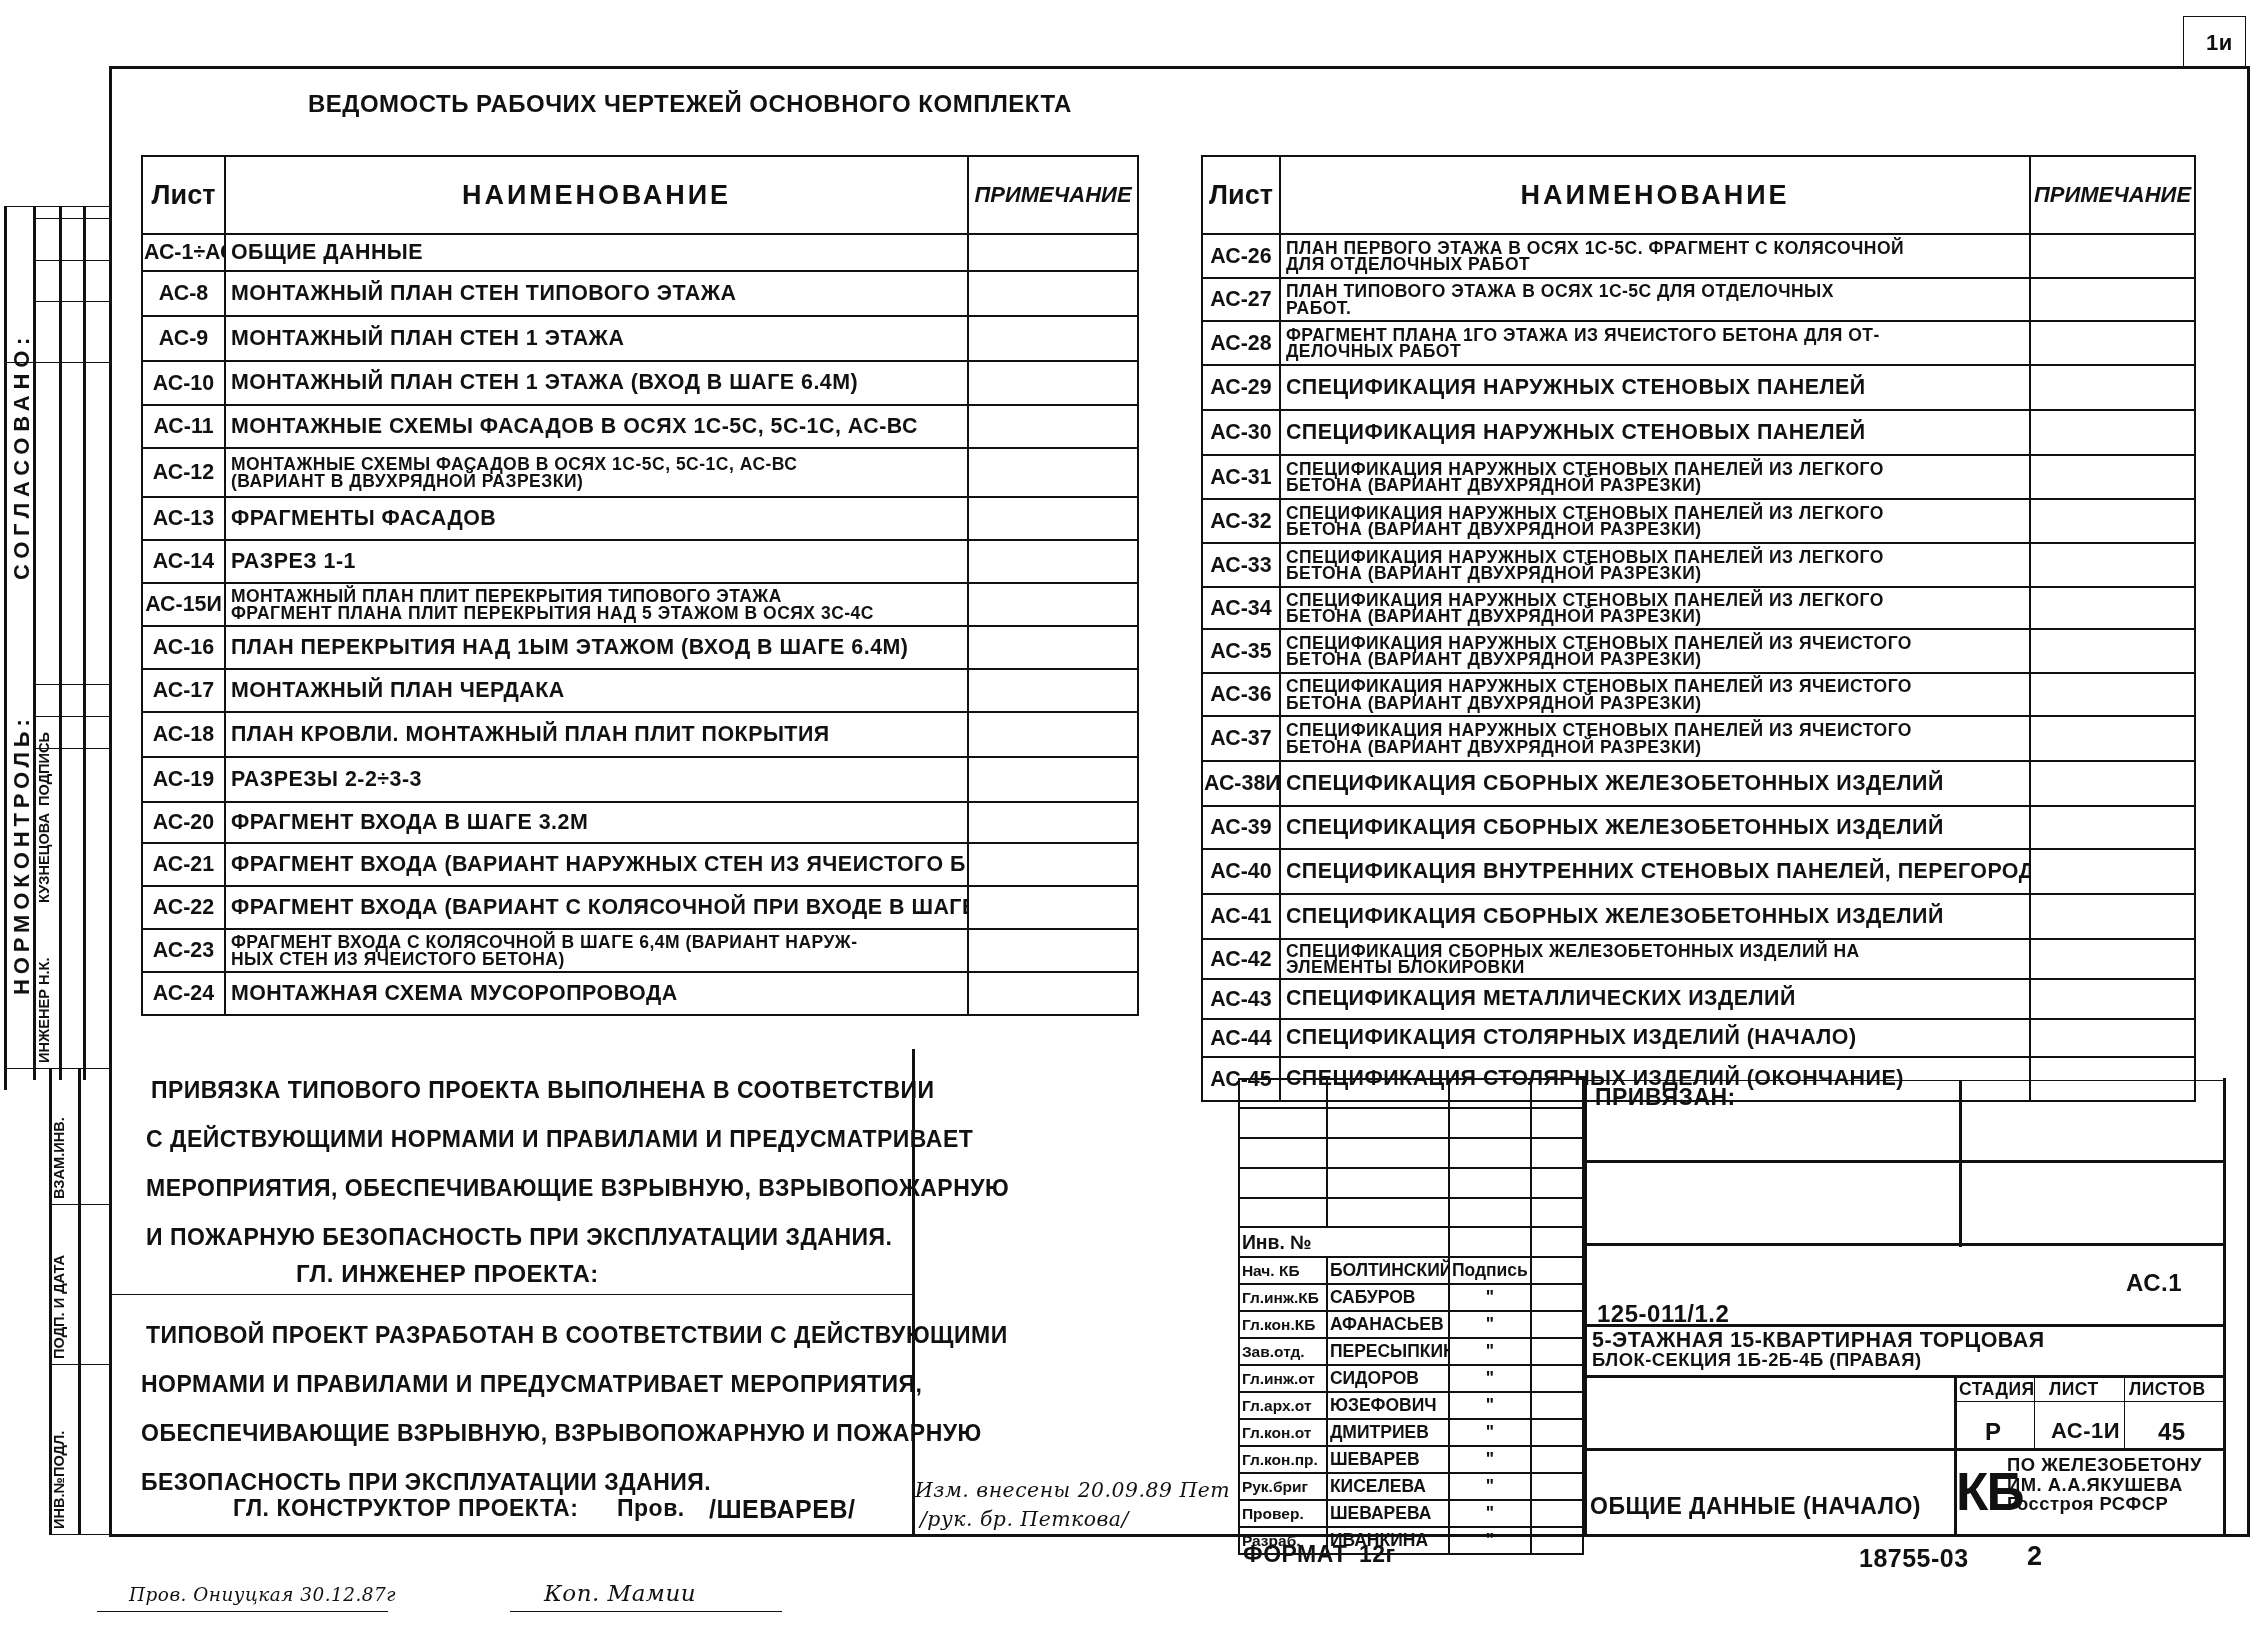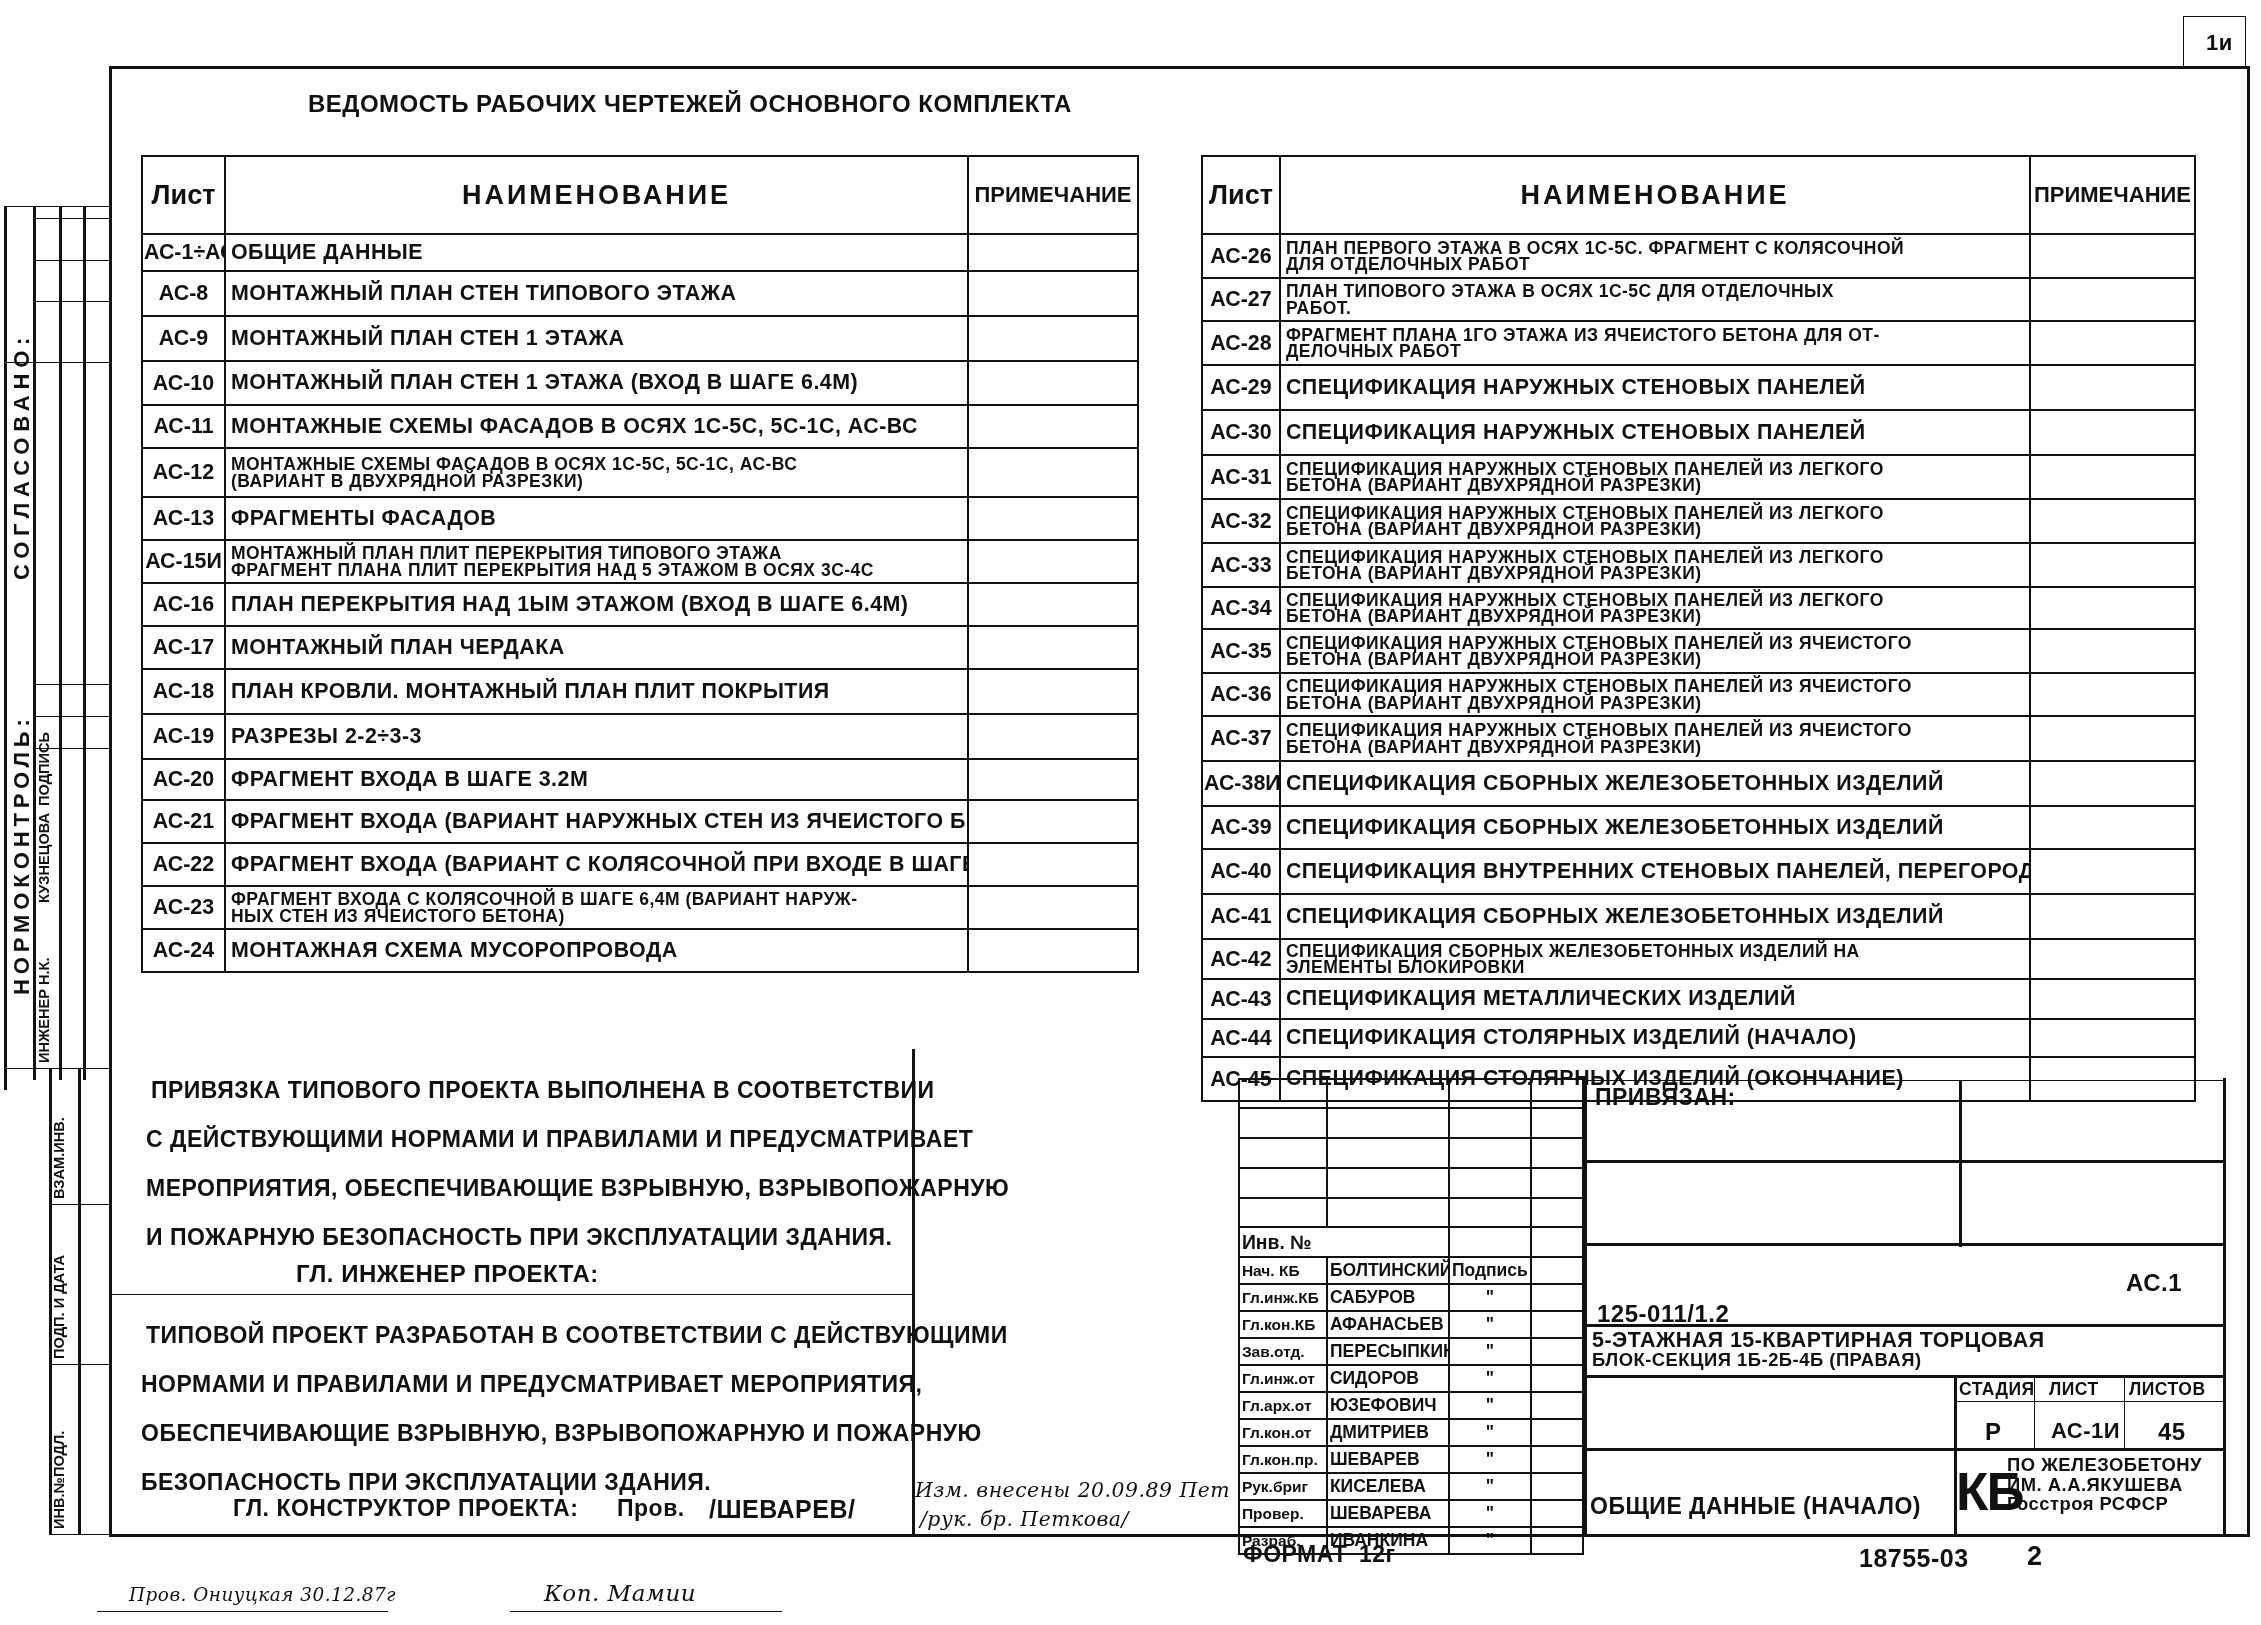--- a/index.html
+++ b/index.html
@@ -10,21 +10,21 @@
   .line-v { position:absolute; width:0; border-left:3.4px solid #111; }
   .thin-h { position:absolute; height:0; border-top:1.9px solid #111; }
   .thin-v { position:absolute; width:0; border-left:1.9px solid #111; }
   .txt { position:absolute; white-space:nowrap; font-weight:bold; text-transform:uppercase;
          transform-origin:left center; letter-spacing:0.5px; }
   .title { font-size:24px; }
   table.list { position:absolute; border-collapse:collapse; table-layout:fixed; }
   table.list td, table.list th { border:2.4px solid #111; padding:0 4.9px; font-weight:bold;
          text-transform:uppercase; overflow:hidden; white-space:nowrap; vertical-align:middle; }
   table.list th { font-size:27px; font-weight:bold; }
-  table.list th.note { font-size:22px; padding:0 1.9px; }
+  table.list th.note { font-size:22px; padding:0 1.9px;font-style:italic; }
   table.list td.sheet { font-size:21.4px; text-align:center; padding:0 1px; }
   table.list td.name { font-size:21.4px; line-height:19.4px; letter-spacing:0.5px; }
   table.list td.name.two { font-size:17.5px; line-height:16.5px; }
   .notes p { margin:0; }
   .note-text { font-size:23px; font-weight:bold; text-transform:uppercase; line-height:49px; letter-spacing:0.5px; }
   table.stamp { position:absolute; border-collapse:collapse; table-layout:fixed; }
   table.stamp td { border:2.4px solid #111; font-weight:bold; text-transform:uppercase;
                    font-size:17.5px; padding:0 1.9px; white-space:nowrap; overflow:hidden; height:25px; }
   .hand { font-family:"DejaVu Serif", serif; font-style:italic; font-weight:normal; text-transform:none; }
   .vert { position:absolute; transform:rotate(-90deg); transform-origin:left top; white-space:nowrap;
@@ -131,20 +131,27 @@
         <td></td>
       </tr>
       <tr style="height: 43px;">
         <td class="sheet">АС-13</td>
         <td class="name">
           <div>Фрагменты фасадов</div>
         </td>
         <td></td>
       </tr>
       <tr style="height: 43px;">
+        <td class="sheet">АС-14</td>
+        <td class="name">
+          <div>Разрез 1-1</div>
+        </td>
+        <td></td>
+      </tr>
+      <tr style="height: 43px;">
         <td class="sheet">АС-15и</td>
         <td class="name two">
           <div>Монтажный план плит перекрытия типового этажа</div>
           <div>Фрагмент плана плит перекрытия над 5 этажом в осях 3с-4с</div>
         </td>
         <td></td>
       </tr>
       <tr style="height: 43px;">
         <td class="sheet">АС-16</td>
         <td class="name">

